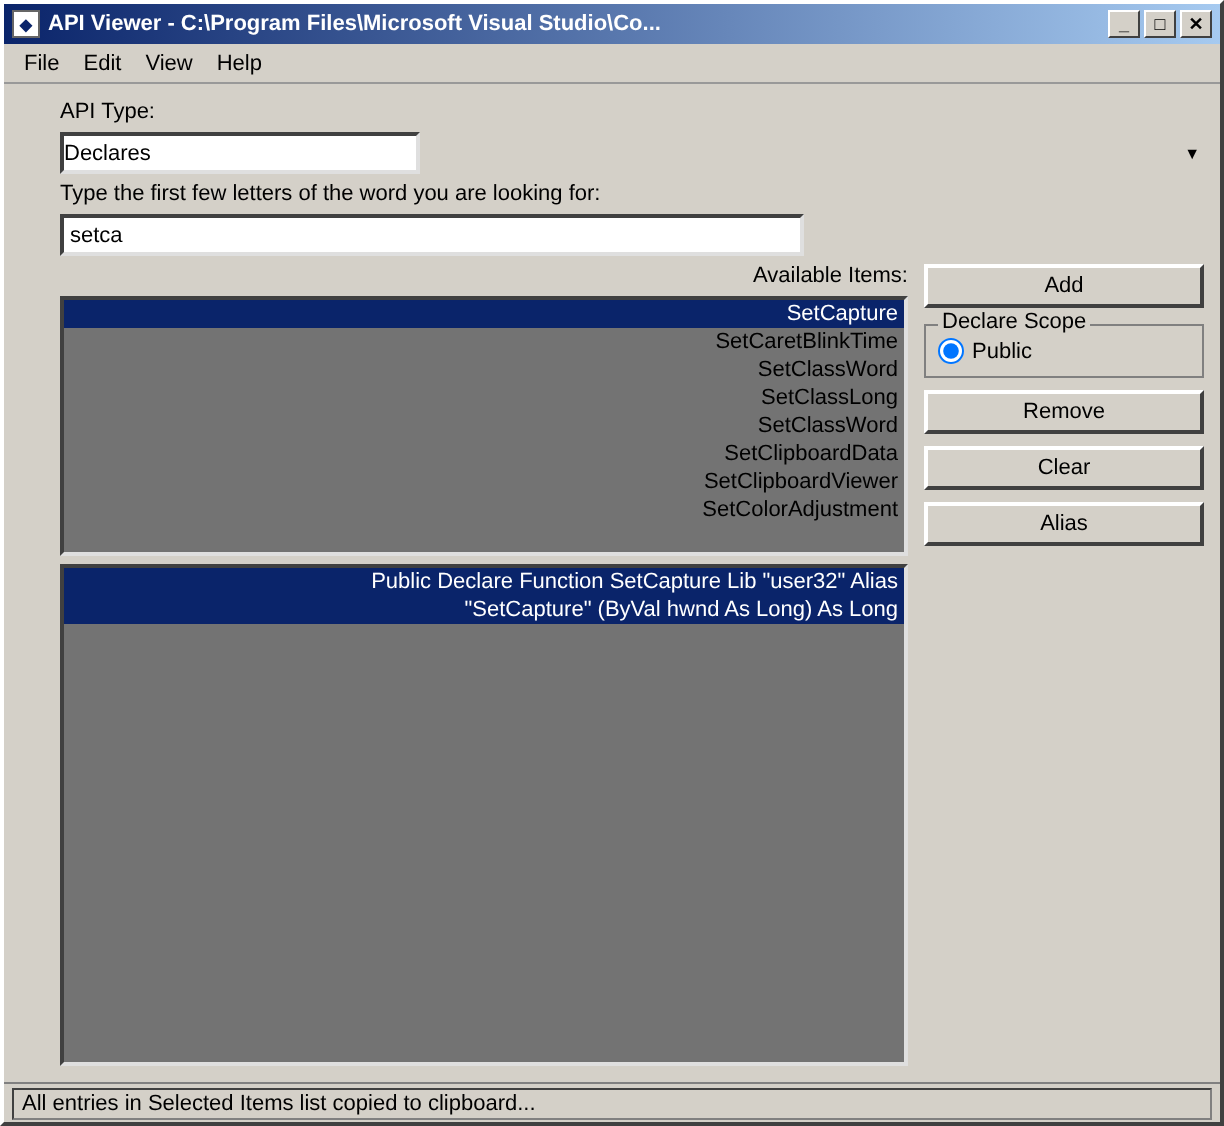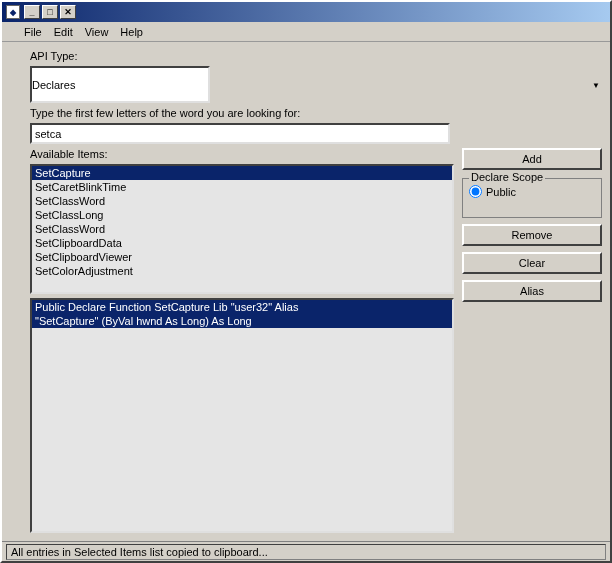--- a/index.html
+++ b/index.html
@@ -79,21 +79,21 @@
     }
 
     .title-btn.close { color: #000; }
 
     
     .menu-bar {
       background: #d4d0c8;
       height: 20px;
       display: flex;
       align-items: center;
-      padding: 0 16px;
+      padding: 0 4px;
       border-bottom: 1px solid #999;
       flex-shrink: 0;
     }
 
     .menu-item {
       padding: 2px 6px;
       cursor: pointer;
       font-size: 11px;
     }
 
@@ -124,72 +124,73 @@
       top: 50%;
       transform: translateY(-50%);
       font-size: 8px;
       pointer-events: none;
       color: #000;
     }
 
     .select-container select {
       padding-right: 16px;
       width: 180px;
-      height: 37px;
-      background: white;
-      border: 2px solid #808080;
-      border-top-color: #404040;
-      border-left-color: #404040;
-      border-right-color: #dfdfdf;
-      border-bottom-color: #dfdfdf;
-      font-size: 11px;
-      font-family: "Tahoma", sans-serif;
-      appearance: none;
-      -webkit-appearance: none;
-    }
-
-    
-    input.win-input {
-      width: 420px;
       height: 21px;
       background: white;
       border: 2px solid #808080;
       border-top-color: #404040;
       border-left-color: #404040;
       border-right-color: #dfdfdf;
       border-bottom-color: #dfdfdf;
       font-size: 11px;
       font-family: "Tahoma", sans-serif;
+      appearance: none;
+      -webkit-appearance: none;
+    }
+
+    
+    input.win-input {
+      width: 372px;
+      height: 21px;
+      background: white;
+      border: 2px solid #808080;
+      border-top-color: #404040;
+      border-left-color: #404040;
+      border-right-color: #dfdfdf;
+      border-bottom-color: #dfdfdf;
+      font-size: 11px;
+      font-family: "Tahoma", sans-serif;
       padding: 1px 3px;
     }
 
     
     .main-area {
       display: flex;
       gap: 8px;
       flex: 1;
     }
 
     .left-panel {
       flex: 1;
       display: flex;
       flex-direction: column;
       gap: 4px;
+      text-align: right;
     }
 
     .right-panel {
       width: 140px;
       display: flex;
       flex-direction: column;
       gap: 6px;
     }
 
     
     .listbox {
-      background: #e5e5e5;
+      background: #737373;
       border: 2px solid #808080;
       border-top-color: #404040;
       border-left-color: #404040;
       border-right-color: #dfdfdf;
       border-bottom-color: #dfdfdf;
       overflow-y: scroll;
       font-size: 11px;
       font-family: "Tahoma", sans-serif;
     }
 
@@ -224,21 +225,21 @@
       padding: 3px 6px;
       cursor: pointer;
       text-align: center;
       min-width: 70px;
     }
 
     
     .group-box {
       border: 1px solid #808080;
       border-top-color: #808080;
-      padding: 4px 6px 17px 6px;
+      padding: 4px 6px 4px 6px;
       position: relative;
       margin-top: 2px;
     }
 
     .group-box-legend {
       position: absolute;
       top: -8px;
       left: 6px;
       background: #d4d0c8;
       padding: 0 2px;
@@ -284,20 +285,21 @@
   </style>
 </head>
 <body>
 
 <div class="window">
 
   <div class="title-bar">
     <div class="title-bar-icon">
       <span>◆</span>
     </div>
+    <span class="title-bar-text">API Viewer - C:\Program Files\Microsoft Visual Studio\Co...</span>
     <div class="title-bar-buttons">
       <div class="title-btn">_</div>
       <div class="title-btn">□</div>
       <div class="title-btn close">✕</div>
     </div>
   </div>
 
   <div class="menu-bar">
     <span class="menu-item">File</span>
     <span class="menu-item">Edit</span>

